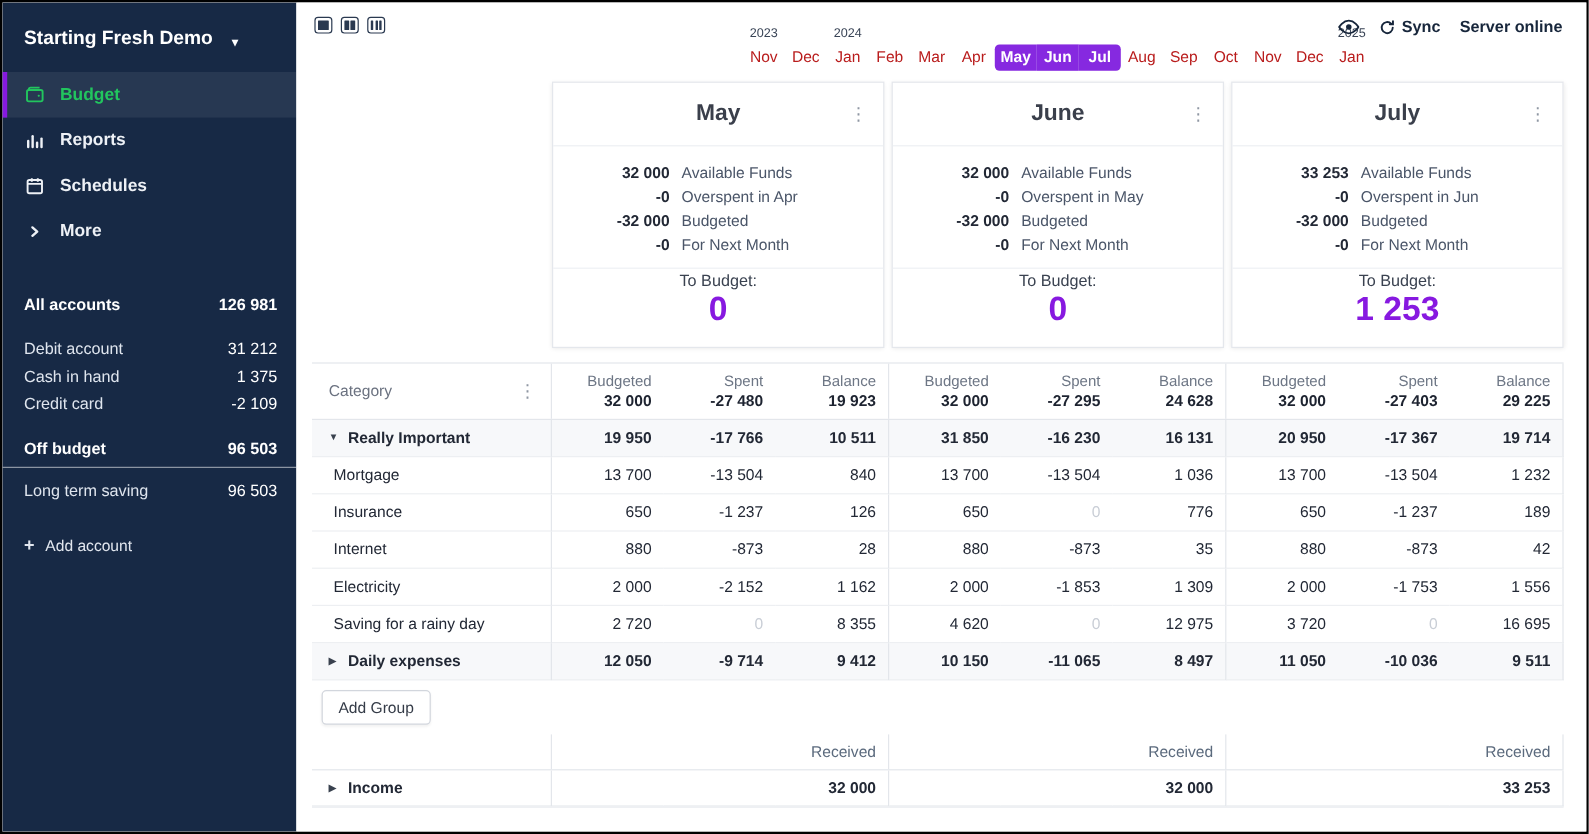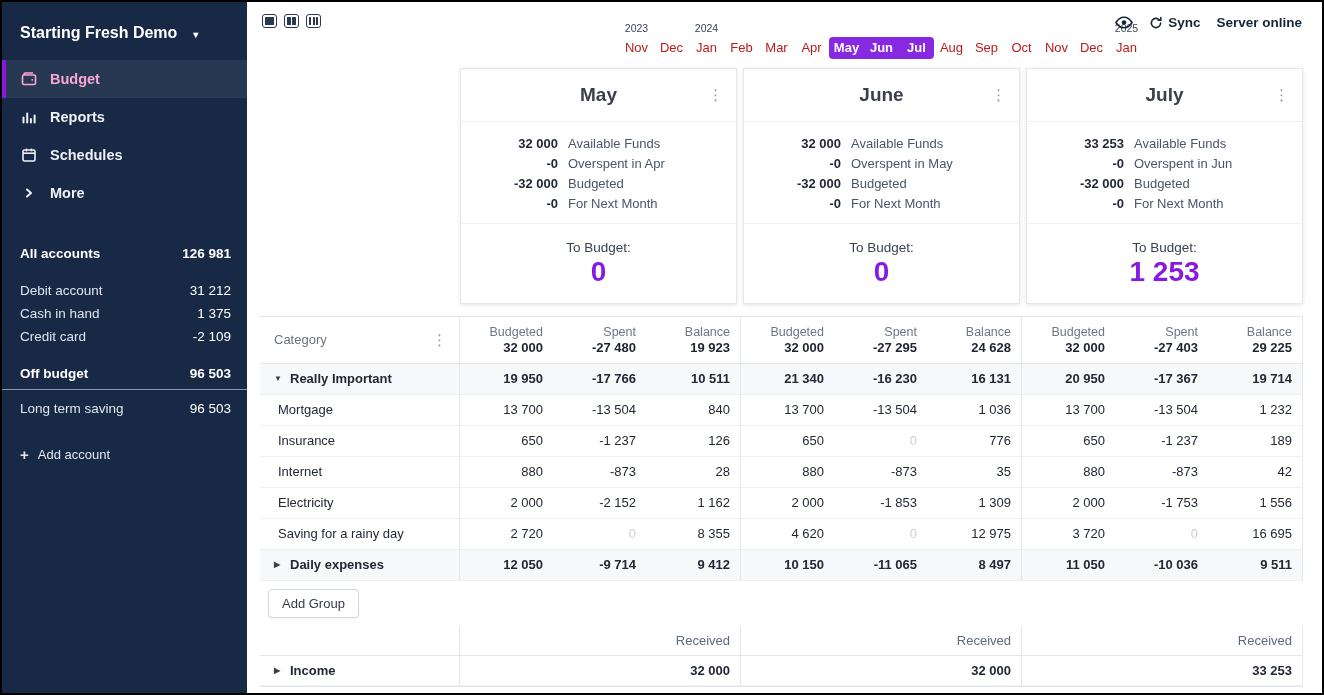--- a/index.html
+++ b/index.html
@@ -5,21 +5,21 @@
   * { margin:0; padding:0; box-sizing:border-box; }
   html,body { background:#ffffff; }
   body { font-family:"Liberation Sans", sans-serif; }
   .window { width:1324px; height:695px; border:2px solid #000; background:#fff; display:flex; overflow:hidden; }
 
   
   .sidebar { width:245px; min-width:245px; background:#172945; color:#eef1f6; display:flex; flex-direction:column; padding-top:22px; }
   .sb-title { display:flex; align-items:center; gap:16px; padding:0 18px 18px; font-size:16px; font-weight:bold; color:#fff; cursor:pointer; }
   .sb-title .dd { font-size:10px; margin-top:3px; }
   .nav-item { display:flex; align-items:center; gap:13px; height:38px; padding-left:15px; border-left:4px solid transparent; font-size:14.5px; font-weight:bold; color:#eef1f6; cursor:pointer; }
-  .nav-item.active { border-left-color:#8719e0; background:rgba(255,255,255,0.07); color:#f9a8d4; }
+  .nav-item.active { border-left-color:#8719e0; background:rgba(255,255,255,0.07); color:#22c55e; }
   .nav-item svg { flex:none; }
   .accounts { margin-top:30px; font-size:13.5px; }
   .acc-row { display:flex; justify-content:space-between; align-items:center; padding:4px 16px 4px 18px; cursor:pointer; }
   .acc-row .lab { color:#dfe5ee; }
   .acc-row .val { color:#fff; }
   .acc-row.hdr { font-weight:bold; }
   .acc-row.hdr .lab { color:#fff; }
   .acc-row.rule { border-bottom:1px solid rgba(255,255,255,0.5); padding-bottom:8px; margin-bottom:7px; }
   .acc-gap { height:14px; }
   .add-account { display:flex; align-items:center; gap:9px; padding:26px 18px; font-size:13px; color:#e2e7ef; cursor:pointer; }
@@ -47,21 +47,21 @@
   
   .cards-row { margin-left:200px; display:flex; gap:6px; flex:none; }
   .month-card { flex:1; background:#fff; border:1px solid #e4e7ec; box-shadow:0 1px 4px rgba(0,0,0,0.1); display:flex; flex-direction:column; }
   .mc-header { position:relative; height:53px; display:flex; align-items:center; justify-content:center; border-bottom:1px solid #edeff3; }
   .mc-title { font-size:19px; font-weight:bold; color:#3a3f4b; }
   .dots { color:#8f97a3; font-size:15px; cursor:pointer; }
   .mc-menu { position:absolute; right:13px; top:50%; transform:translateY(-50%); }
   .mc-summary { display:grid; grid-template-columns:97px 1fr; column-gap:10px; row-gap:5px; padding:14px 10px 12px 0; font-size:13px; }
   .mc-val { text-align:right; font-weight:bold; color:#222835; }
   .mc-lab { color:#4a5568; }
-  .mc-tobudget { border-top:1px solid #eef0f4; text-align:center; padding:16px 0 15px; margin-top:auto; }
+  .mc-tobudget { border-top:1px solid #eef0f4; text-align:center; padding:2px 0 15px; margin-top:auto; }
   .mc-tb-label { font-size:13.5px; color:#3a4250; }
   .mc-tb-value { margin-top:2px; font-size:28px; font-weight:bold; color:#8719e0; cursor:pointer; line-height:1.1; }
 
   
   .bgrid { display:grid; grid-template-columns:200px 93px 93px 95px 93px 93px 95px 93px 93px 95px; }
   .btable { margin-top:12px; flex:none; font-size:13px; color:#222835; }
   .bt-head { border-top:1px solid #e3e6eb; border-bottom:1px solid #e3e6eb; }
   .bt-head > div { height:46px; }
   .h-cat { display:flex; align-items:center; justify-content:space-between; padding:0 12px 0 14px; border-right:1px solid #e3e6eb; color:#6b7280; font-size:13px; }
   .h-num { display:flex; flex-direction:column; align-items:flex-end; justify-content:center; gap:1px; padding-right:10px; }
@@ -372,21 +372,21 @@
       </div>
 
       <div class="bgrid bt-row group">
         <div class="bt-cat">
             <span class="caret">▼</span>
             <span>Really Important</span>
           </div>
         <div class="bt-num">19 950</div>
         <div class="bt-num">-17 766</div>
         <div class="bt-num msep">10 511</div>
-        <div class="bt-num">21 340</div>
+        <div class="bt-num">31 850</div>
         <div class="bt-num">-16 230</div>
         <div class="bt-num msep">16 131</div>
         <div class="bt-num">20 950</div>
         <div class="bt-num">-17 367</div>
         <div class="bt-num msep">19 714</div>
       </div>
 
       <div class="bgrid bt-row">
         <div class="bt-cat sub">
             <span>Mortgage</span>

